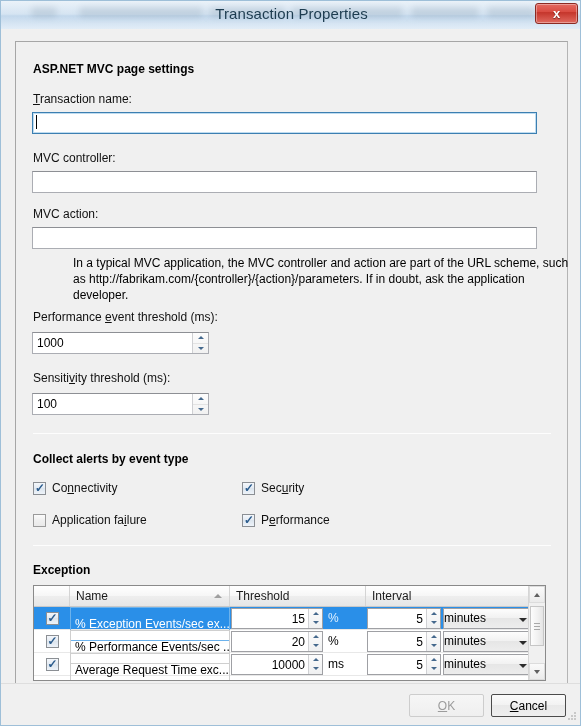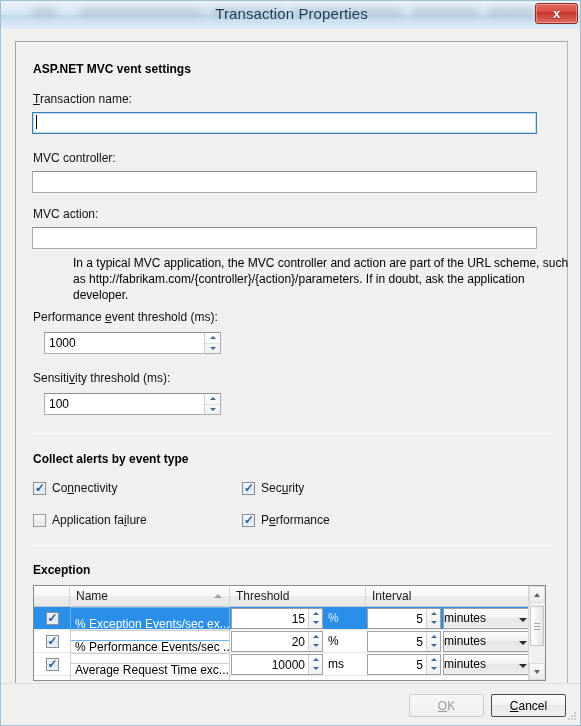--- a/index.html
+++ b/index.html
@@ -132,21 +132,20 @@
 
   
   .spin {
     position: absolute;
     height: 22px;
     background: #fff;
     border: 1px solid #abadb3;
     border-top-color: #8d8f94;
     display: flex;
     align-items: stretch;
-    margin-left: 12px;
   }
   .spin .val {
     flex: 1;
     padding: 2px 4px;
     font-size: 12px;
     line-height: 16px;
     overflow: hidden;
     white-space: nowrap;
   }
   .spin .btns {
@@ -376,21 +375,21 @@
     </div>
     <div class="tb-sheen"></div>
     <div class="tb-title">Transaction Properties</div>
     <div class="tb-close">
       <span class="x">x</span>
     </div>
   </div>
 
   <div class="panel">
 
-    <div class="sec-head" style="left:17px; top:20px;">ASP.NET MVC vent settings</div>
+    <div class="sec-head" style="left:17px; top:20px;">ASP.NET MVC page settings</div>
 
     <div class="lbl" style="left:17px; top:50px;">
       <u>T</u>ransaction name:
     </div>
     <div class="tinput focused" style="left:16px; top:70px; width:505px;">
       <span></span><span class="caret"></span>
     </div>
 
     <div class="lbl" style="left:17px; top:109px;">
       MVC controller:

